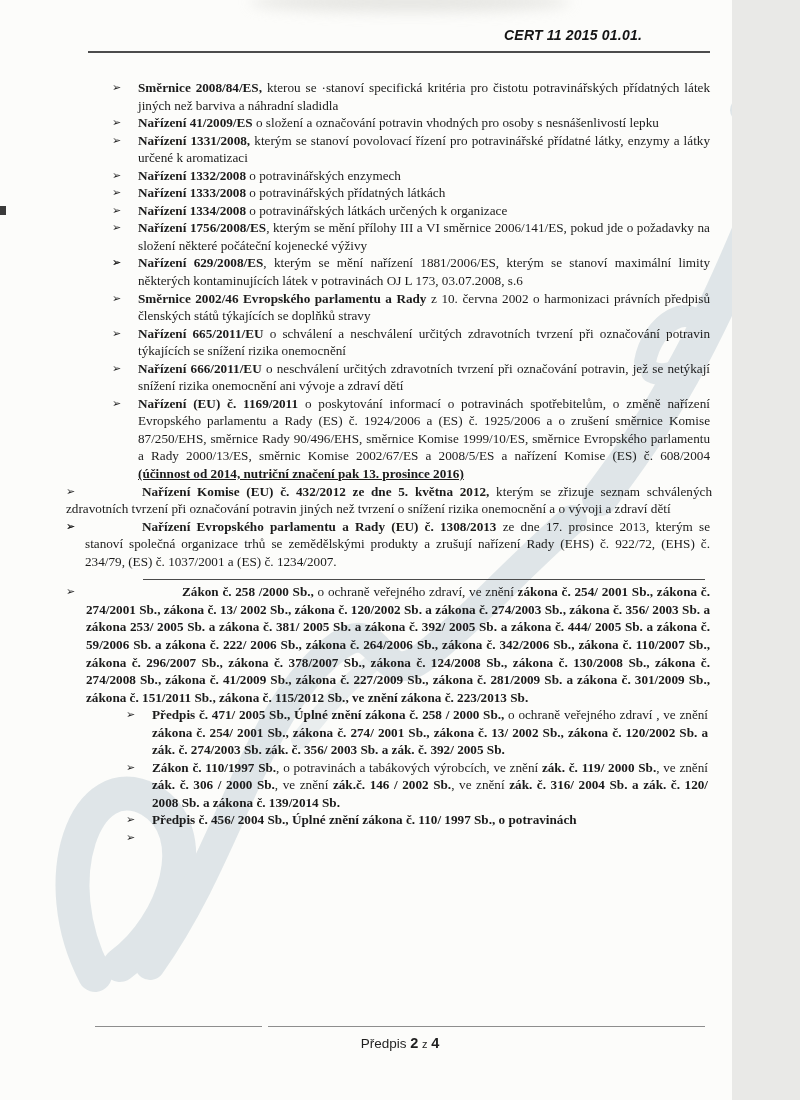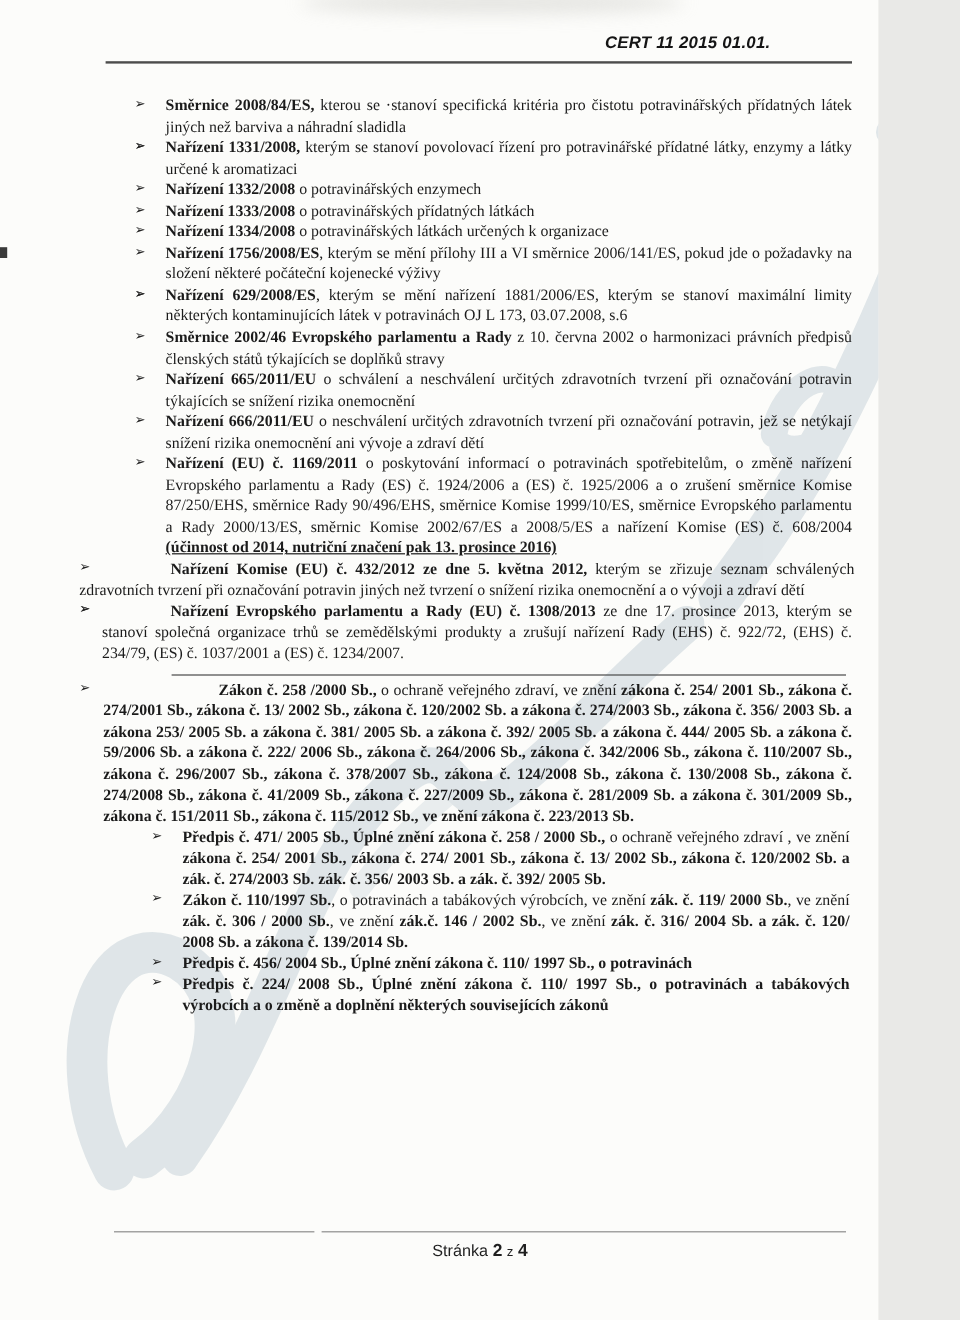--- a/index.html
+++ b/index.html
@@ -72,45 +72,45 @@
     </g>
   </svg>
   <div class="top-smudge"></div>
   <div class="edge-tick"></div>
 
   <div class="header-code">CERT 11 2015 01.01.</div>
   <div class="header-rule"></div>
 
   <div class="doc-body">
       <div class="item std"><span class="marker">➢</span><span><span class="b">Směrnice 2008/84/ES,</span><span> kterou se ·stanoví specifická kritéria pro čistotu potravinářských přídatných látek jiných než barviva a náhradní sladidla</span></span></div>
-      <div class="item std"><span class="marker">➢</span></div>
+      <div class="item std"><span class="marker">➢</span><span><span class="b">Nařízení 41/2009/ES</span><span> o složení a označování potravin vhodných pro osoby s nesnášenlivostí lepku</span></span></div>
       <div class="item std"><span class="marker">➢</span><span><span class="b">Nařízení 1331/2008,</span><span> kterým se stanoví povolovací řízení pro potravinářské přídatné látky, enzymy a látky určené k aromatizaci</span></span></div>
       <div class="item std"><span class="marker">➢</span><span><span class="b">Nařízení 1332/2008</span><span> o potravinářských enzymech</span></span></div>
       <div class="item std"><span class="marker">➢</span><span><span class="b">Nařízení 1333/2008</span><span> o potravinářských přídatných látkách</span></span></div>
       <div class="item std"><span class="marker">➢</span><span><span class="b">Nařízení 1334/2008</span><span> o potravinářských látkách určených k organizace</span></span></div>
       <div class="item std"><span class="marker">➢</span><span><span class="b">Nařízení 1756/2008/ES</span><span>, kterým se mění přílohy III a VI směrnice 2006/141/ES, pokud jde o požadavky na složení některé počáteční kojenecké výživy</span></span></div>
       <div class="item std"><span class="marker">➢</span></div>
       <div class="item std"><span class="marker">➢</span><span><span class="b">Nařízení 629/2008/ES</span><span>, kterým se mění nařízení 1881/2006/ES, kterým se stanoví maximální limity některých kontaminujících látek v potravinách  OJ L 173, 03.07.2008, s.6</span></span></div>
       <div class="item std"><span class="marker">➢</span><span><span class="b">Směrnice 2002/46 Evropského parlamentu a Rady</span><span> z 10. června 2002 o harmonizaci právních předpisů členských států týkajících se doplňků stravy</span></span></div>
       <div class="item std"><span class="marker">➢</span><span><span class="b">Nařízení 665/2011/EU</span><span> o schválení a neschválení určitých zdravotních tvrzení při označování potravin týkajících se snížení rizika onemocnění</span></span></div>
       <div class="item std"><span class="marker">➢</span><span><span class="b">Nařízení 666/2011/EU</span><span> o neschválení určitých zdravotních tvrzení při označování potravin, jež se netýkají snížení rizika onemocnění ani vývoje a zdraví dětí</span></span></div>
       <div class="item std"><span class="marker">➢</span><span><span class="b">Nařízení (EU) č. 1169/2011</span><span>  o poskytování informací o potravinách spotřebitelům, o změně nařízení Evropského parlamentu a Rady (ES) č. 1924/2006 a (ES) č. 1925/2006 a o zrušení směrnice Komise 87/250/EHS, směrnice Rady 90/496/EHS, směrnice Komise 1999/10/ES, směrnice Evropského parlamentu a Rady 2000/13/ES, směrnic Komise 2002/67/ES a 2008/5/ES a nařízení Komise (ES) č. 608/2004 </span><span class="b u">(účinnost od 2014, nutriční značení pak 13. prosince 2016)</span></span></div>
       <div class="item wide14"><span class="marker">➢</span><span><span class="b">Nařízení Komise (EU) č. 432/2012  ze dne 5. května 2012,</span><span> kterým se zřizuje seznam schválených zdravotních tvrzení při označování potravin jiných než tvrzení o snížení rizika onemocnění a o vývoji a zdraví dětí</span></span></div>
       <div class="item wide"><span class="marker">➢</span></div>
       <div class="item wide"><span class="marker">➢</span><span><span class="b">Nařízení Evropského parlamentu a Rady (EU) č. 1308/2013</span><span> ze dne 17. prosince 2013, kterým se stanoví společná organizace trhů se zemědělskými produkty a zrušují nařízení Rady (EHS) č. 922/72, (EHS) č. 234/79, (ES) č. 1037/2001 a (ES) č. 1234/2007.</span></span></div>
       <div class="section-divider"></div>
       <div class="item law"><span class="marker">➢</span><span><span class="b">Zákon č. 258 /2000 Sb.,</span><span> o ochraně veřejného zdraví, ve znění </span><span class="b">zákona č. 254/ 2001 Sb., zákona č. 274/2001 Sb., zákona č. 13/ 2002 Sb., zákona č. 120/2002 Sb. a zákona č. 274/2003 Sb., zákona č. 356/ 2003 Sb. a zákona 253/ 2005 Sb. a zákona č. 381/ 2005 Sb. a zákona č. 392/ 2005 Sb. a zákona č. 444/ 2005 Sb. a zákona č. 59/2006 Sb. a zákona č. 222/ 2006 Sb., zákona č. 264/2006 Sb., zákona č. 342/2006 Sb., zákona č. 110/2007 Sb., zákona č. 296/2007 Sb., zákona č. 378/2007 Sb., zákona č. 124/2008 Sb., zákona č. 130/2008 Sb., zákona č. 274/2008 Sb., zákona č. 41/2009 Sb., zákona č. 227/2009 Sb., zákona č. 281/2009 Sb. a zákona č. 301/2009 Sb., zákona č. 151/2011 Sb., zákona č. 115/2012 Sb., ve znění zákona č. 223/2013 Sb.</span></span></div>
       <div class="item nested"><span class="marker">➢</span><span><span class="b">Předpis č. 471/ 2005 Sb., Úplné znění zákona č. 258 / 2000 Sb.,</span><span> o ochraně veřejného zdraví , ve znění </span><span class="b">zákona č. 254/ 2001 Sb., zákona č. 274/ 2001 Sb., zákona č. 13/ 2002 Sb., zákona č. 120/2002 Sb. a zák. č. 274/2003 Sb.  zák. č. 356/ 2003 Sb. a zák. č. 392/ 2005 Sb.</span></span></div>
       <div class="item nested"><span class="marker">➢</span><span><span class="b">Zákon č. 110/1997 Sb.</span><span>, o potravinách a tabákových výrobcích, ve znění </span><span class="b">zák. č. 119/ 2000 Sb.</span><span>, ve znění </span><span class="b">zák. č. 306 / 2000 Sb.</span><span>, ve znění </span><span class="b">zák.č. 146 / 2002 Sb.</span><span>, ve znění </span><span class="b">zák. č. 316/ 2004 Sb. a zák. č. 120/ 2008 Sb. a zákona č. 139/2014 Sb.</span></span></div>
       <div class="item nested"><span class="marker">➢</span><span><span class="b">Předpis č. 456/ 2004 Sb., Úplné znění zákona č. 110/ 1997 Sb., o potravinách</span></span></div>
-      <div class="item nested"><span class="marker">➢</span><span><span class="b">Předpis č. 224/ 2008 Sb., Úplné znění zákona č. 110/ 1997 Sb., o potravinách a tabákových výrobcích a o změně a doplnění některých souvisejících zákonů</span></span></div>
+      <div class="item nested"><span class="marker">➢</span></div>
     </div>
 
   <div class="footer-rule-left"></div>
   <div class="footer-rule-right"></div>
   <div class="footer-text">
-    <span>Stránka</span>
+    <span>Předpis</span>
     <span class="num">2</span>
     <span class="of">z</span>
     <span class="num">4</span>
   </div>
 
 </div>
 
 </body></html>

